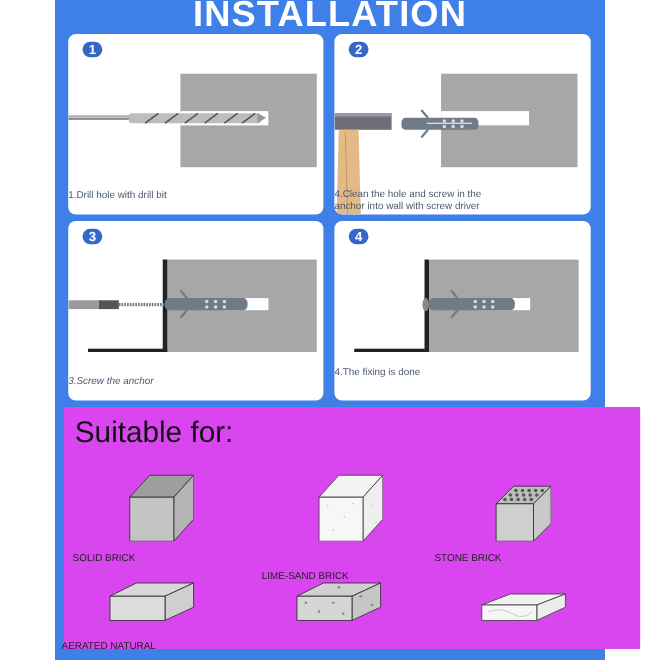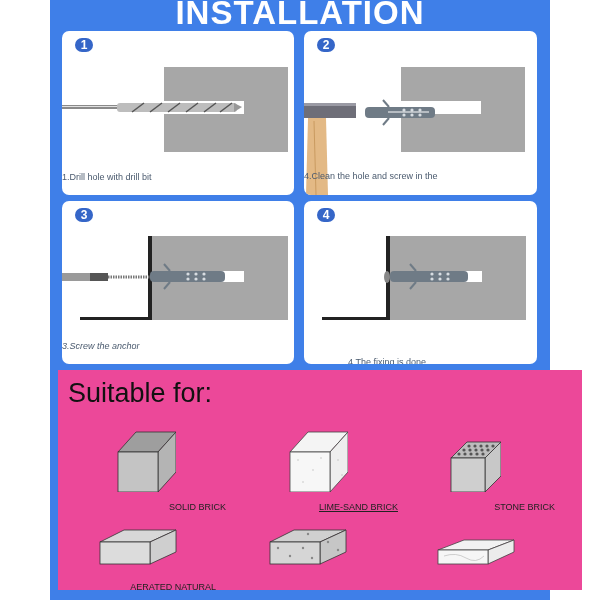--- a/index.html
+++ b/index.html
@@ -8,23 +8,23 @@
   .title { position:absolute; left:0; top:-6px; width:500px; text-align:center; color:#ffffff; font-weight:bold; font-size:33px; letter-spacing:1px; font-family:"Liberation Sans", sans-serif; }
   .card { position:absolute; background:#ffffff; border-radius:7px; overflow:hidden; }
   .c1 { left:12px; top:31px; width:232px; height:164px; }
   .c2 { left:254px; top:31px; width:233px; height:164px; }
   .c3 { left:12px; top:201px; width:232px; height:163px; }
   .c4 { left:254px; top:201px; width:233px; height:163px; }
   .badge { position:absolute; left:13px; top:7px; width:18px; height:14px; border-radius:8px; background:#3566c8; color:#fff; font-weight:bold; font-size:12px; text-align:center; line-height:14px; }
   .wall { position:absolute; background:#a7a7a7; }
   .hole { position:absolute; background:#ffffff; }
   .caption { position:absolute; left:0; width:100%; text-align:left; font-size:9px; color:#4a5a6e; line-height:11px; }
-  .suit { position:absolute; left:8px; top:370px; width:524px; height:220px; background:#ec4899; }
+  .suit { position:absolute; left:8px; top:370px; width:524px; height:220px; background:#d946ef; }
   .suit-title { position:absolute; left:10px; top:8px; font-size:27px; color:#111; font-family:"Liberation Sans", sans-serif; }
-  .mat-label { position:absolute; font-size:9px; color:#222; text-align:right; width:160px; }
+  .mat-label { position:absolute; font-size:9px; color:#222; text-align:left; width:160px; }
   svg { position:absolute; }
 </style>
 </head>
 <body>
 
 <div class="frame">
   <div class="title">INSTALLATION</div>
 
   <div class="card c1">
     <div class="badge">1</div>
@@ -66,20 +66,21 @@
           <circle cx="108" cy="19" r="1.6"></circle>
           <circle cx="116" cy="19" r="1.6"></circle>
       <circle cx="100" cy="24" r="1.6"></circle>
           <circle cx="108" cy="24" r="1.6"></circle>
           <circle cx="116" cy="24" r="1.6"></circle>
         </g>
       <line x1="84" y1="21" x2="125" y2="21" stroke="#fff" stroke-width="1"></line>
     </svg>
     <div class="caption" style="top:140px;">
       <div>4.Clean the hole and screw in the</div>
+      <div>anchor into wall with screw driver</div>
     </div>
   </div>
 
   <div class="card c3">
     <div class="badge">3</div>
     <div class="wall" style="left:86px;top:35px;width:140px;height:84px;"></div>
     <div style="position:absolute;left:86px;top:35px;width:4px;height:84px;background:#222;"></div>
     <div style="position:absolute;left:18px;top:116px;width:72px;height:3px;background:#222;"></div>
     <div class="hole" style="left:140px;top:70px;width:42px;height:11px;"></div>
     <svg style="left:0;top:60px;" width="180" height="40">
@@ -118,21 +119,21 @@
         </g>
       <g fill="#d8dde2">
           <circle cx="58" cy="13" r="1.6"></circle>
           <circle cx="66" cy="13" r="1.6"></circle>
           <circle cx="74" cy="13" r="1.6"></circle>
       <circle cx="58" cy="18" r="1.6"></circle>
           <circle cx="66" cy="18" r="1.6"></circle>
           <circle cx="74" cy="18" r="1.6"></circle>
         </g>
     </svg>
-    <div class="caption" style="top:156px;padding-left:44px;">4.The fixing is done</div>
+    <div class="caption" style="top:132px;">4.The fixing is done</div>
   </div>
 
   <div class="suit">
     <div class="suit-title">Suitable for:</div>
 
     <svg style="left:58px;top:60px;" width="60" height="62">
       <polygon points="2,22 20,2 60,2 42,22" fill="#9e9e9e" stroke="#333" stroke-width="0.8"></polygon>
       <polygon points="42,22 60,2 60,42 42,62" fill="#b4b4b4" stroke="#333" stroke-width="0.8"></polygon>
       <rect x="2" y="22" width="40" height="40" fill="#c4c4c4" stroke="#333" stroke-width="0.8"></rect>
     </svg>
@@ -144,21 +145,21 @@
       <rect x="2" y="22" width="40" height="40" fill="#f7f7f7" stroke="#444" stroke-width="0.8"></rect>
       <g fill="#bbb">
           <circle cx="10" cy="30" r="0.7"></circle>
           <circle cx="25" cy="40" r="0.7"></circle>
           <circle cx="15" cy="52" r="0.7"></circle>
           <circle cx="33" cy="28" r="0.7"></circle>
           <circle cx="50" cy="30" r="0.7"></circle>
           <circle cx="54" cy="45" r="0.7"></circle>
         </g>
     </svg>
-    <div class="mat-label" style="left:180px;top:132px;text-decoration:underline;">LIME-SAND BRICK</div>
+    <div class="mat-label" style="left:180px;top:148px;">LIME-SAND BRICK</div>
 
     <svg style="left:391px;top:70px;" width="52" height="52">
       <polygon points="2,18 18,2 52,2 36,18" fill="#bdbdbd" stroke="#333" stroke-width="0.8"></polygon>
       <polygon points="36,18 52,2 52,36 36,52" fill="#c8c8c8" stroke="#333" stroke-width="0.8"></polygon>
       <rect x="2" y="18" width="34" height="34" fill="#cfcfcf" stroke="#333" stroke-width="0.8"></rect>
       <g fill="#555">
         <circle cx="20" cy="6" r="1.6"></circle>
           <circle cx="26" cy="6" r="1.6"></circle>
           <circle cx="32" cy="6" r="1.6"></circle>
           <circle cx="38" cy="6" r="1.6"></circle>

